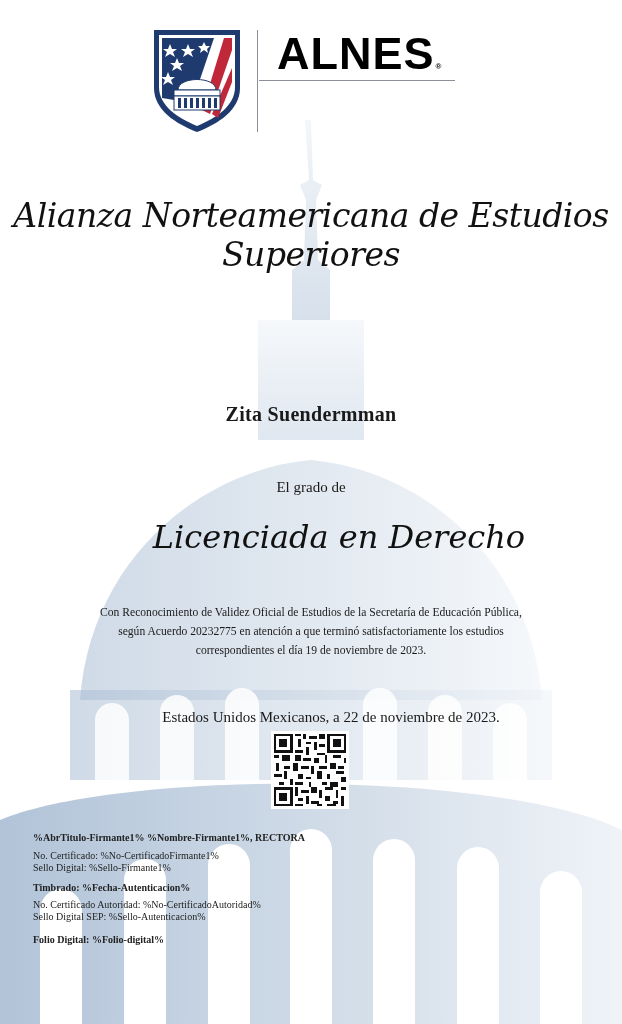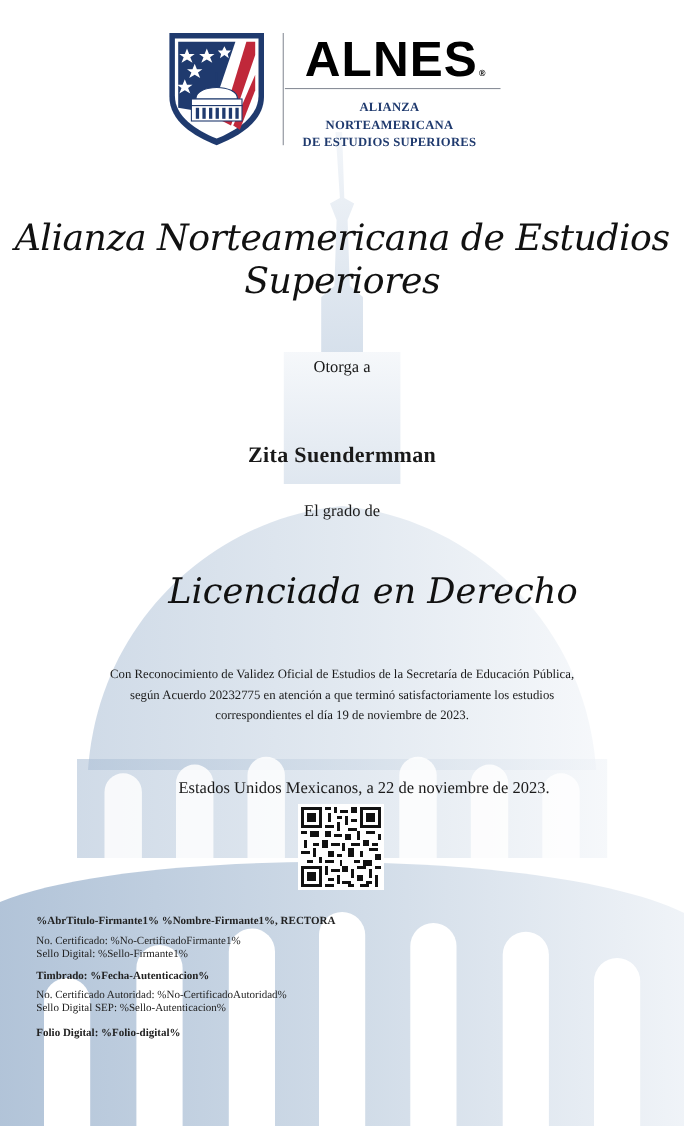--- a/index.html
+++ b/index.html
@@ -21,21 +21,21 @@
   .brand-rule { position: absolute; left: 107px; top: 52px; width: 196px; height: 1px; background: #8a8f99; }
   .brand-sub { position: absolute; left: 122px; top: 62px; width: 160px; text-align: center; font-family: "Liberation Serif", serif; font-weight: bold; color: #1f3a6e; font-size: 11.5px; line-height: 16px; letter-spacing: 0.2px; }
 
   .script-title { position: absolute; left: 0; width: 622px; text-align: center; font-family: "DejaVu Serif", "Liberation Serif", serif; font-style: italic; color: #111; }
   .institution { top: 196px; font-size: 33px; letter-spacing: -0.5px; }
   .degree { top: 518px; font-size: 32px; padding-left: 28px; }
 
   .center-line { position: absolute; left: 0; width: 622px; text-align: center; }
   .otorga { top: 326px; font-size: 15px; }
   .recipient { top: 368px; font-size: 20px; font-weight: bold; letter-spacing: 0.3px; margin-top: 35px; }
-  .grado { top: 457px; font-size: 15px; text-align: center; }
+  .grado { top: 479px; font-size: 15px; text-align: center; }
   .body-text { position: absolute; left: 100px; width: 422px; top: 603px; text-align: center; font-size: 11.6px; line-height: 19px; }
   .place-date { top: 709px; font-size: 15px; padding-left: 20px; }
 
   .qr { position: absolute; left: 271px; top: 731px; width: 78px; height: 78px; background: #fff; }
 
   .sig { position: absolute; left: 33px; font-size: 10px; color: #222; white-space: nowrap; }
   .sig.b { font-weight: bold; }
 </style>
 </head>
 <body>
@@ -109,29 +109,24 @@
           <rect x="44" y="70" width="3" height="10"></rect>
         <rect x="50" y="70" width="3" height="10"></rect>
           <rect x="56" y="70" width="3" height="10"></rect>
         <rect x="62" y="70" width="3" height="10"></rect>
         <rect x="44" y="38" width="2" height="10"></rect>
       </g>
     </svg>
     <div class="logo-divider"></div>
     <div class="brand"><span>ALNES</span><span class="brand-reg">®</span></div>
     <div class="brand-rule"></div>
-    <div class="brand-sub">
-      <div>ALIANZA NORTEAMERICANA</div>
-      <div>DE ESTUDIOS SUPERIORES</div>
-    </div>
   </div>
 
   <div class="script-title institution">Alianza Norteamericana de Estudios Superiores</div>
 
-  <div class="center-line otorga">Otorga a</div>
   <div class="center-line recipient">Zita Suendermman</div>
   <div class="center-line grado">El grado de</div>
 
   <div class="script-title degree">Licenciada en Derecho</div>
 
   <div class="body-text">Con Reconocimiento de Validez Oficial de Estudios de la Secretaría de Educación Pública, según Acuerdo 20232775 en atención a que terminó satisfactoriamente los estudios correspondientes el día 19 de noviembre de 2023.</div>
   <div class="center-line place-date">Estados Unidos Mexicanos, a 22 de noviembre de 2023.</div>
 
   <svg class="qr" viewBox="0 0 29 29" xmlns="http://www.w3.org/2000/svg" shape-rendering="crispEdges">
     <rect width="29" height="29" fill="#fff"></rect>

